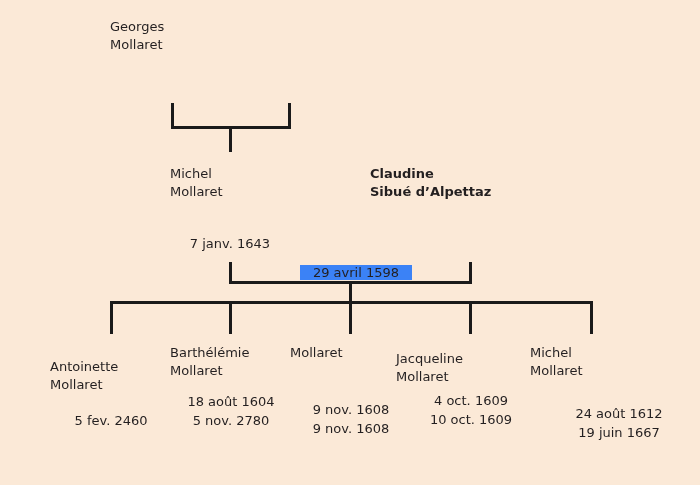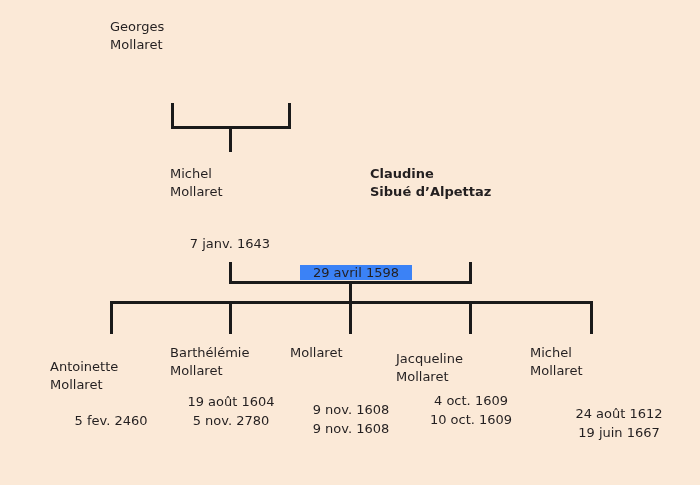--- a/index.html
+++ b/index.html
@@ -127,21 +127,21 @@
   <div class="node" style="left:530px; top:344px; width:122px;">
     <span class="nm">Michel</span>
     <span class="nm">Mollaret</span>
   </div>
 
   <div class="dates" style="left:50px; top:393px; width:122px;">
     <span></span>
     <span>5 fev. 2460</span>
   </div>
   <div class="dates" style="left:170px; top:393px; width:122px;">
-    <span>19 août 1604</span>
+    <span>18 août 1604</span>
     <span>5 nov. 2780</span>
   </div>
   <div class="dates" style="left:290px; top:393px; width:122px;margin-top:8px;">
     <span>9 nov. 1608</span>
     <span>9 nov. 1608</span>
   </div>
   <div class="dates" style="left:410px; top:392px; width:122px;">
     <span>4 oct. 1609</span>
     <span>10 oct. 1609</span>
   </div>

